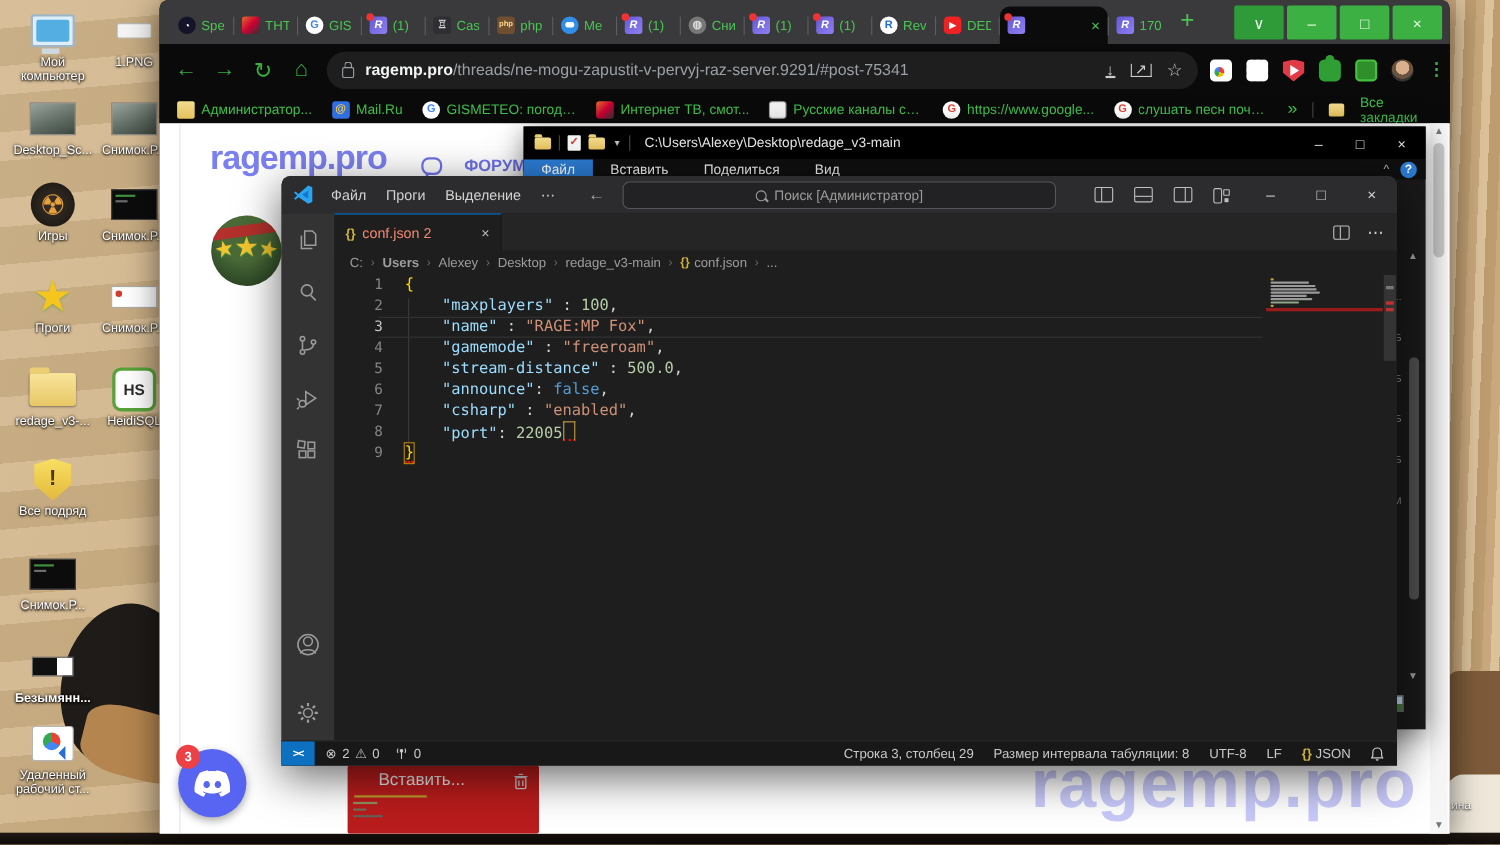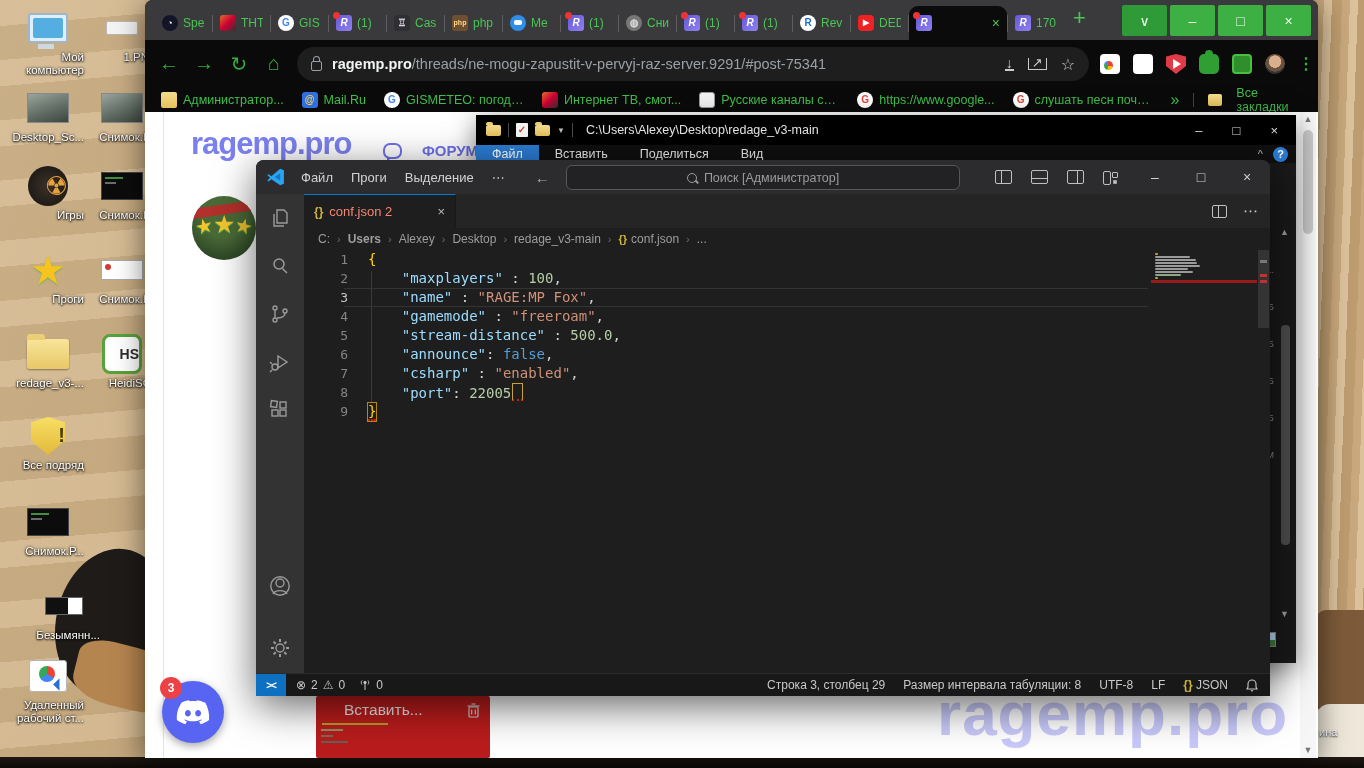--- a/index.html
+++ b/index.html
@@ -15,21 +15,21 @@
       background:repeating-linear-gradient(92deg,#c8a87c 0 8px,#dcc29b 8px 16px,#bd9c70 16px 26px);}
   .wp-shoe{position:absolute;left:56px;top:548px;width:112px;height:150px;background:#1e1b18;
       border-radius:48% 52% 42% 52%;transform:rotate(16deg);}
   .wp-sole{position:absolute;left:74px;top:648px;width:120px;height:62px;background:#b5854f;
       border-radius:34% 66% 58% 42%;transform:rotate(14deg);}
   .wp-armrest{position:absolute;right:0;bottom:58px;width:48px;height:100px;background:#7d5b3a;border-radius:10px 0 0 6px;}
   .wp-pillow{position:absolute;right:0;bottom:0;width:48px;height:64px;background:#efe8da;border-radius:14px 0 0 0;}
   .wp-bottom{position:absolute;left:0;right:0;bottom:0;height:11px;background:linear-gradient(#201813,#0d0a07);}
 
   
-  .dicon{position:absolute;width:72px;text-align:right;cursor:default;}
+  .dicon{position:absolute;width:72px;text-align:center;cursor:default;}
   .dicon .art{height:44px;display:flex;align-items:center;justify-content:center;}
   .dicon .lbl{margin-top:1px;font-size:11.5px;line-height:13px;color:#fff;
       text-shadow:0 1px 2px #000,0 0 3px #000;word-wrap:break-word;}
   .ic-computer{width:36px;height:26px;background:#dfeefb;border:2px solid #9fb6c6;border-radius:3px;position:relative;}
   .ic-computer::before{content:"";position:absolute;inset:3px;background:#55aee2;border-radius:2px;}
   .ic-computer::after{content:"";position:absolute;left:8px;bottom:-8px;width:16px;height:5px;background:#cfd8de;}
   .ic-imgfile{width:30px;height:12px;background:#f4f4f4;border:1px solid #b7b7b7;border-radius:2px;}
   .ic-photo{width:40px;height:28px;background:linear-gradient(160deg,#9aa49c,#5d6a61 60%,#3c463f);border:1px solid #888;}
   .ic-rad{width:40px;height:40px;border-radius:50%;background:radial-gradient(#3a3129,#171310);color:#e8a23c;
       font-size:26px;line-height:40px;}
@@ -337,21 +337,21 @@
           <div class="ic-shield">!</div>
         </div>
         <div class="lbl">Все подряд</div>
       </div>
       <div class="dicon" style="left: 12px; top: 500px;">
         <div class="art">
           <div class="ic-darkshot"></div>
         </div>
         <div class="lbl">Снимок.Р...</div>
       </div>
-      <div class="dicon" style="left: 28px; top: 584px;">
+      <div class="dicon" style="left: 12px; top: 584px; font-weight: bold;">
         <div class="art">
           <div class="ic-bw"></div>
         </div>
         <div class="lbl">Безымянн...</div>
       </div>
       <div class="dicon" style="left: 12px; top: 654px;">
         <div class="art">
           <div class="ic-remote"></div>
         </div>
         <div class="lbl">Удаленный рабочий ст...</div>

